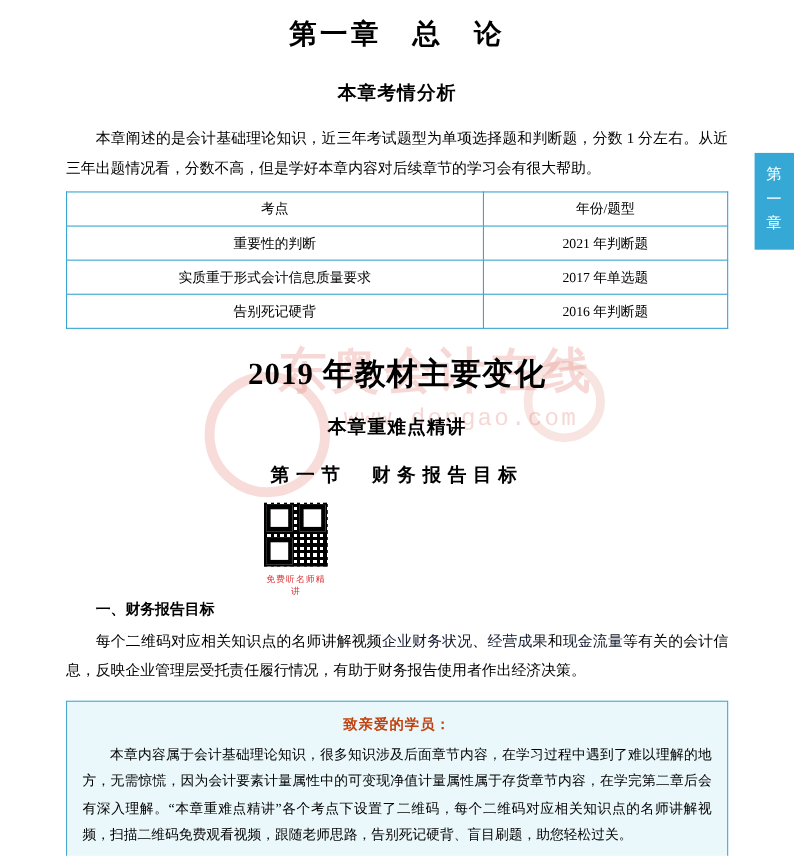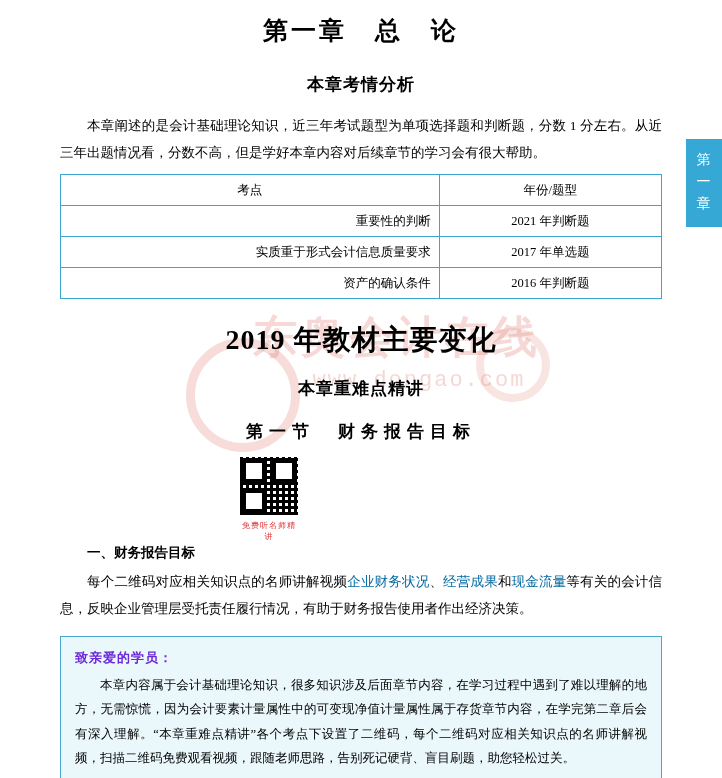--- a/index.html
+++ b/index.html
@@ -132,21 +132,21 @@
   table.exam-table th,
   table.exam-table td {
     border: 1px solid #3aa6d0;
     padding: 5px 8px;
     line-height: 1.6;
   }
   table.exam-table th {
     text-align: center;
     font-weight: normal;
   }
-  table.exam-table td.c-left { text-align: right; }
+  table.exam-table td.c-left { text-align: center; }
   table.exam-table td.c-center { text-align: center; }
   .col-a { width: 63%; }
   .col-b { width: 37%; }
 
   
   .qr-block {
     text-align: left;
     margin: 6px 0 2px 0;
     padding-left: 180px;
   }
@@ -183,38 +183,39 @@
     width: 58px;
     text-align: center;
   }
   .node-head {
     font-size: 13.5px;
     font-weight: bold;
     margin: 2px 0 6px 0;
     text-indent: 2em;
   }
 
-  .lnk { color: #0369a1; }
+  .lnk { color: #0f172a; }
 
   
   .notice-box {
     border: 1px solid #4aa8cf;
     background: #eaf7fb;
     margin: 14px 0 0 0;
     padding: 10px 14px 12px 14px;
     position: relative;
     min-height: 205px;
     box-sizing: border-box;
   }
   .notice-box .nb-title {
-    color: #6d28d9;
+    color: #c2410c;
     font-size: 13px;
     font-weight: bold;
     margin: 2px 0 6px 0;
     letter-spacing: 1px;
+    text-align: center;
   }
   .notice-box p {
     font-size: 12.5px;
     line-height: 1.95;
     margin: 0 0 4px 0;
     text-align: justify;
     text-indent: 2em;
     color: #000;
   }
 </style>
@@ -254,21 +255,21 @@
       <tbody>
         <tr>
           <td class="c-left">重要性的判断</td>
           <td class="c-center">2021 年判断题</td>
         </tr>
         <tr>
           <td class="c-left">实质重于形式会计信息质量要求</td>
           <td class="c-center">2017 年单选题</td>
         </tr>
         <tr>
-          <td class="c-left">资产的确认条件</td>
+          <td class="c-left">告别死记硬背</td>
           <td class="c-center">2016 年判断题</td>
         </tr>
       </tbody>
     </table>
 
     <h2 class="big-title">2019 年教材主要变化</h2>
 
 
     <h2 class="section-title">本章重难点精讲</h2>
 

